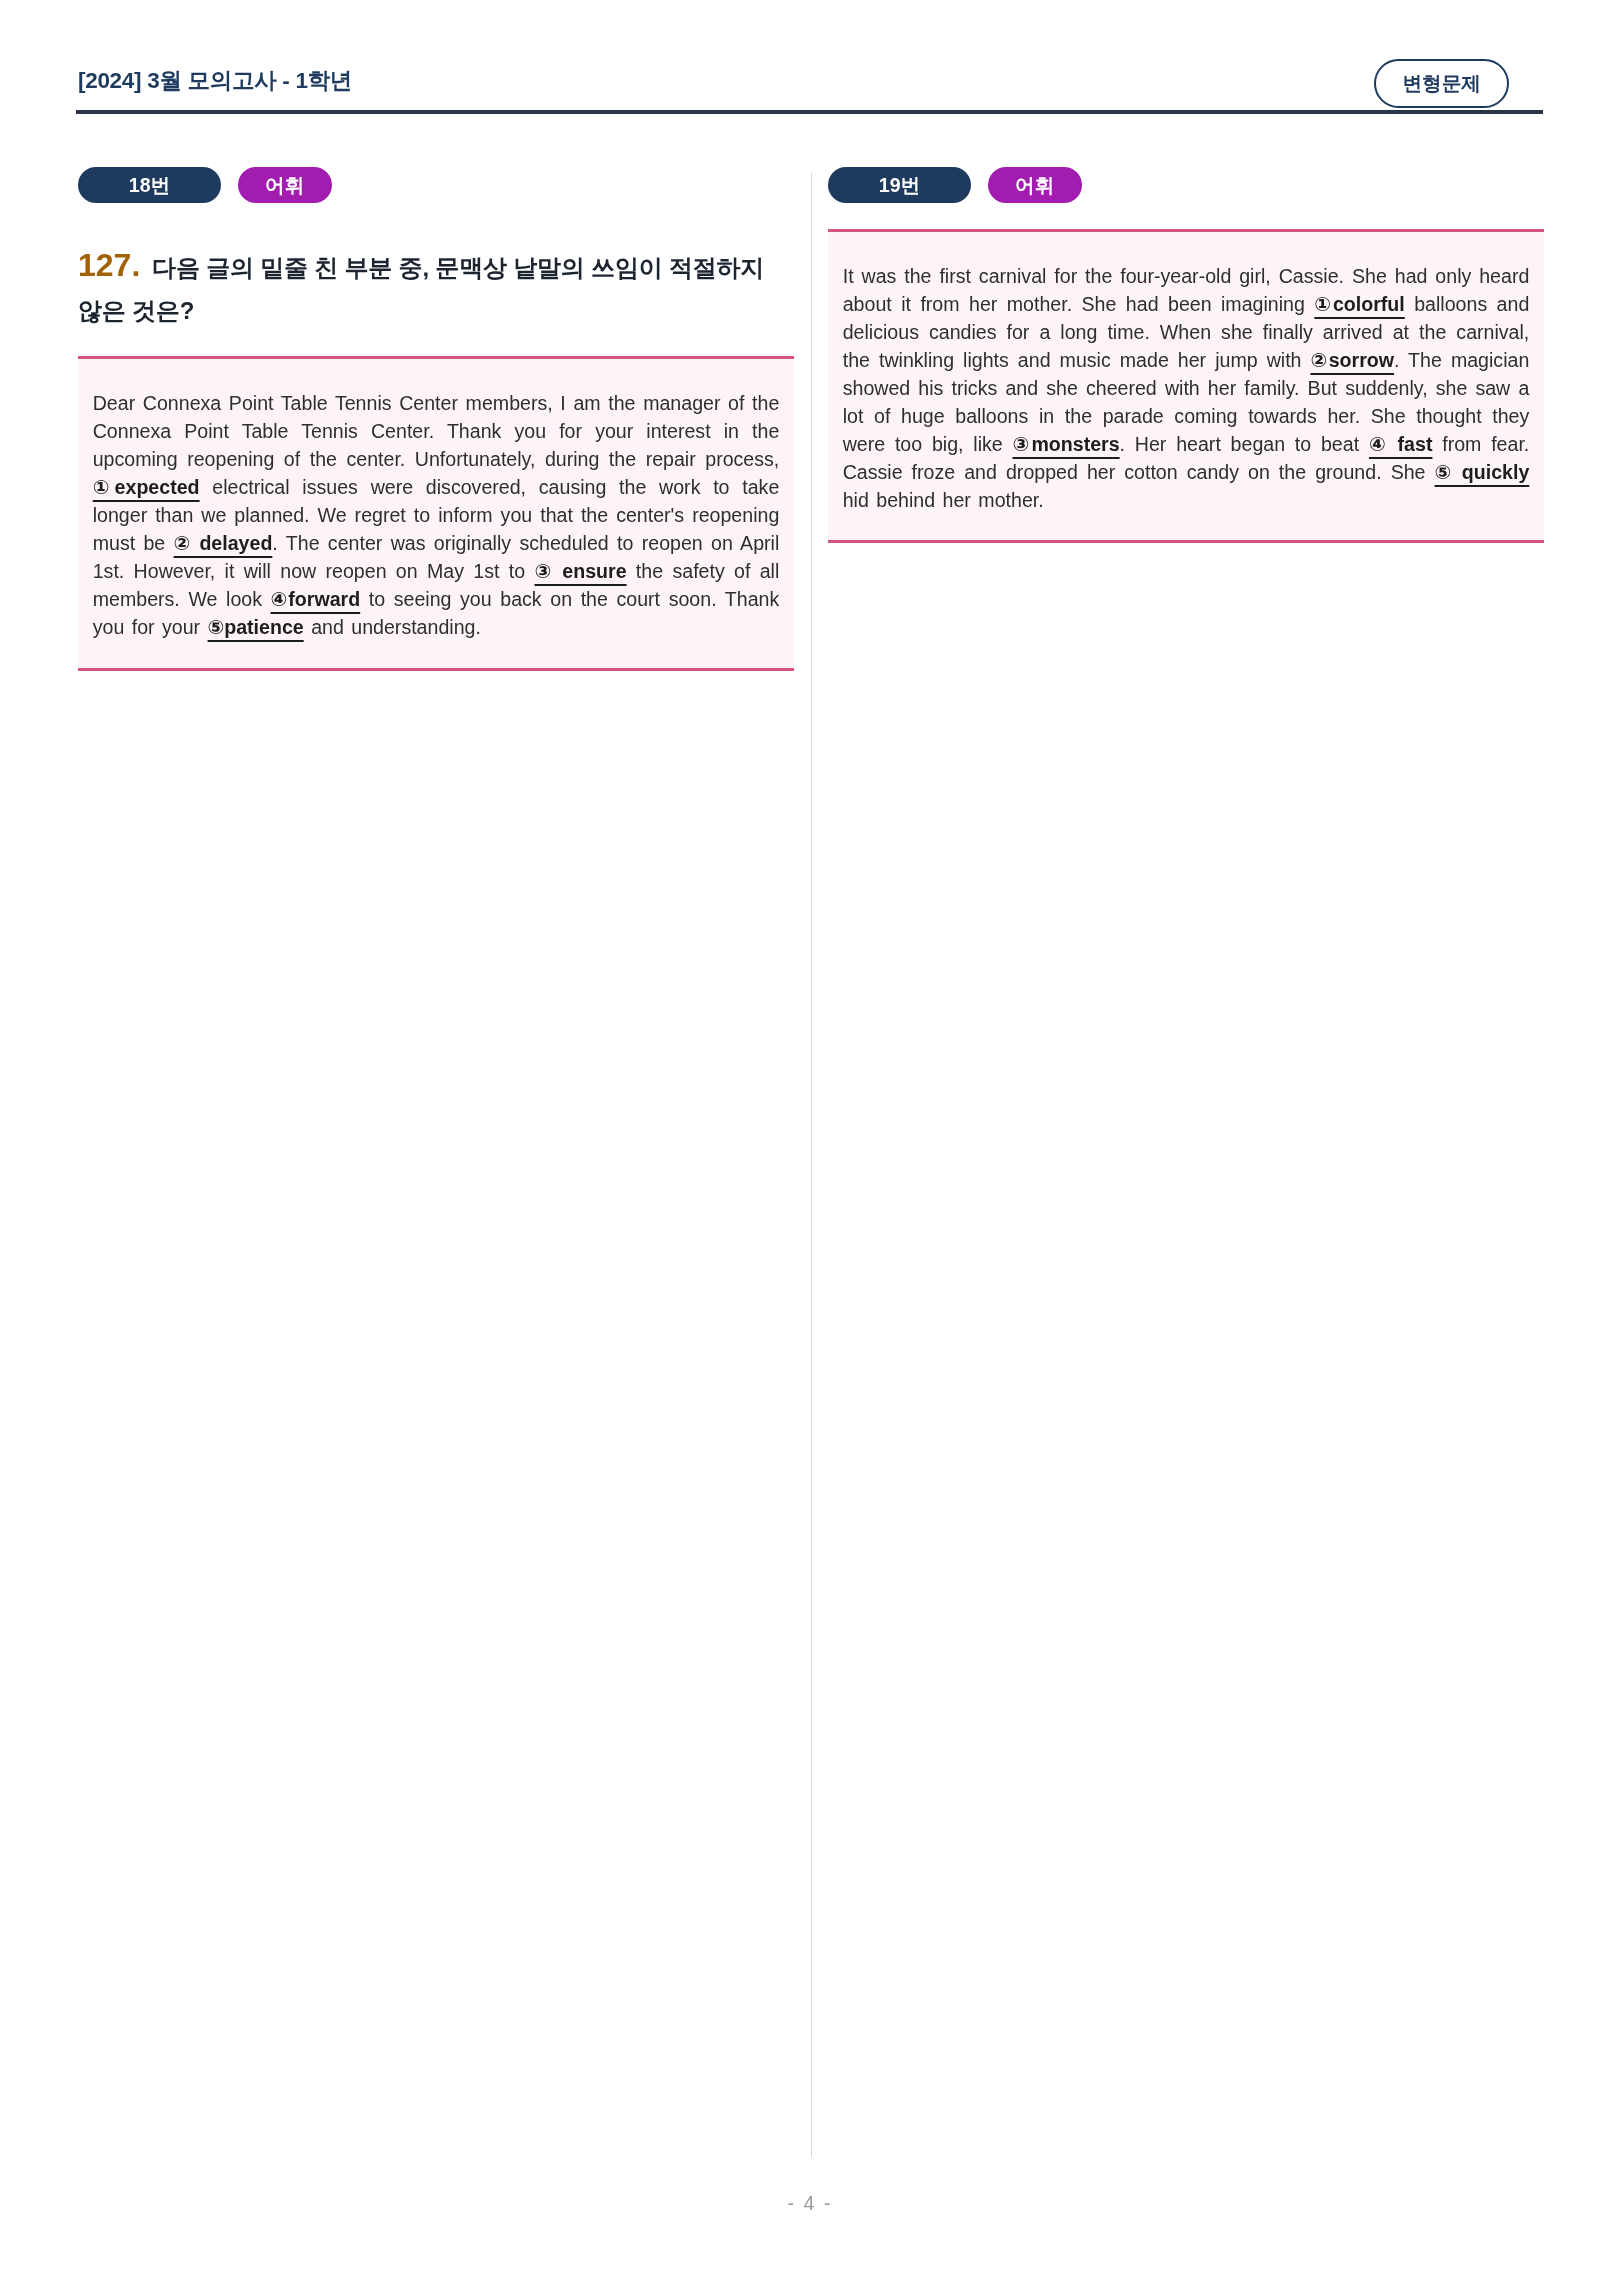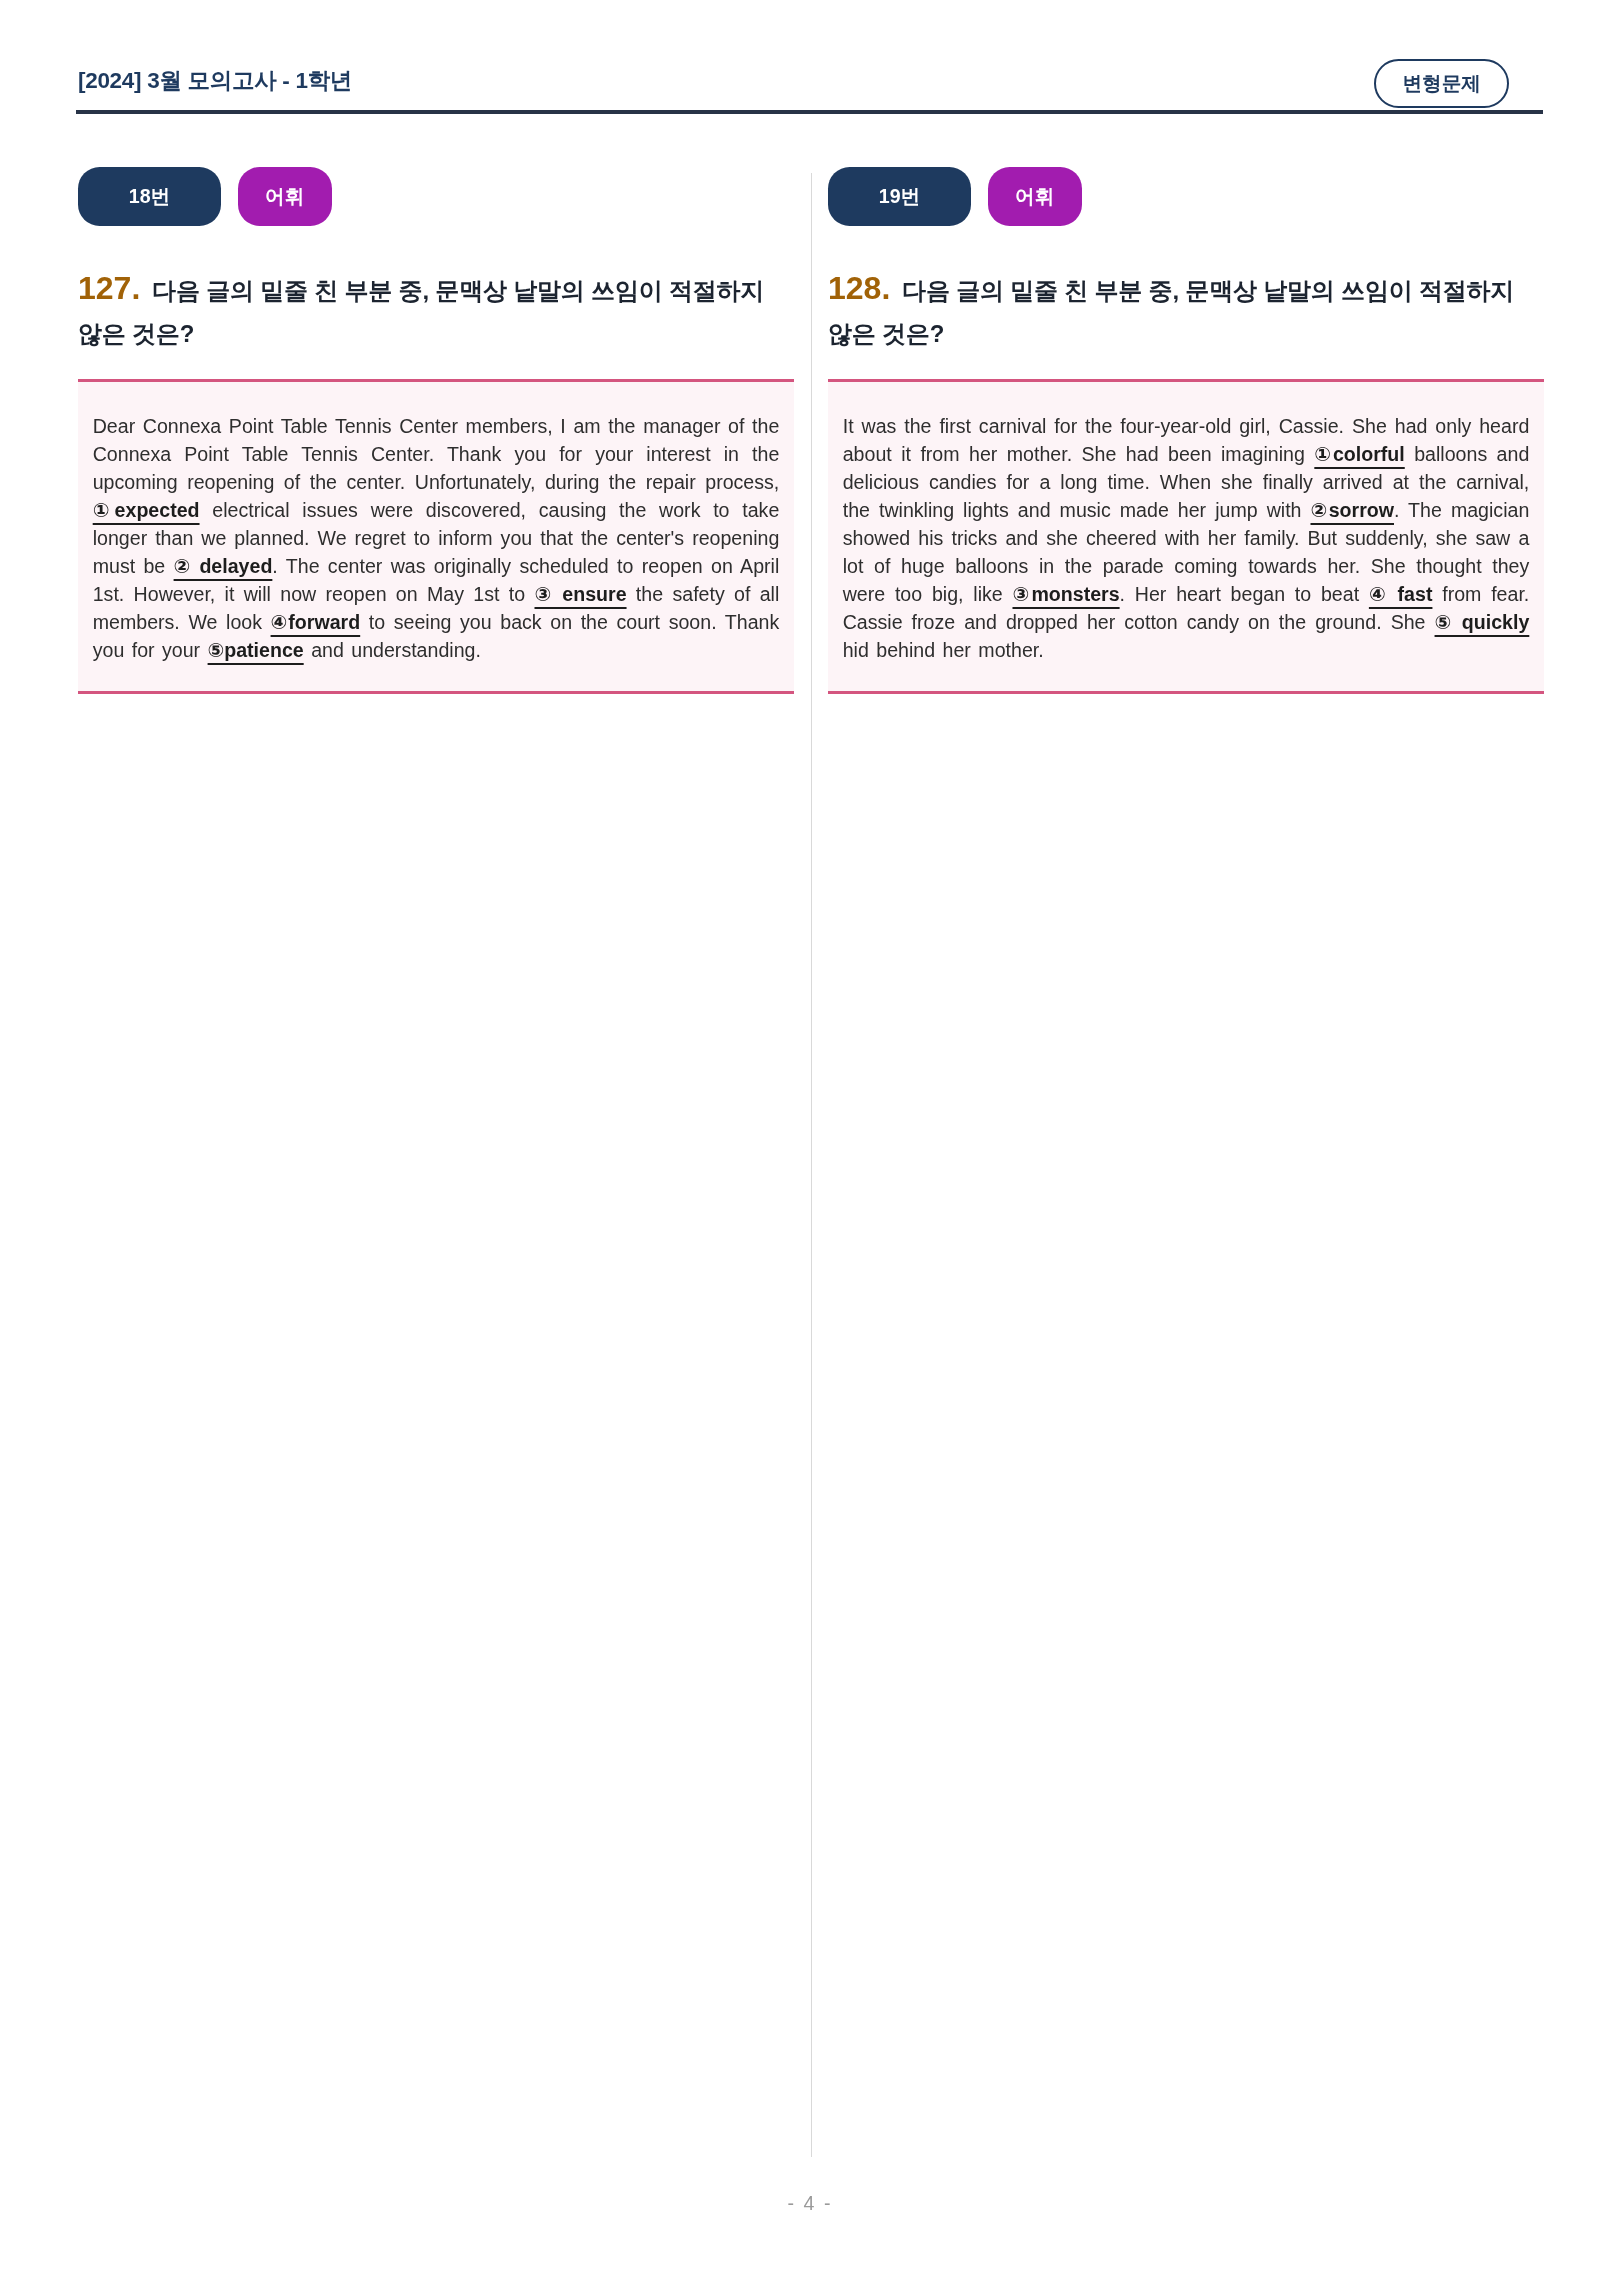--- a/index.html
+++ b/index.html
@@ -30,21 +30,21 @@
     width: 1467px; height: 3.9px; background: #283347;
   }
 
   
   .column { position: absolute; top: 167px; width: 716px; }
   .column.left  { left: 78px;  }
   .column.right { left: 828px; }
 
   .badge-row { display: flex; align-items: center; gap: 16.7px; }
   .pill {
-    height: 59px; border-radius: 21.6px;
+    height: 36px; border-radius: 21.6px;
     display: flex; align-items: center; justify-content: center;
     font-size: 19.6px; font-weight: bold; color: #ffffff;
   }
   .pill.navy { width: 143px; background: #1e3a5f; }
   .pill.pink { width: 94px;  background: #a21caf; }
 
   .question { margin-top: 37px; width: 100%; line-height: 1.62; }
   .q-num {
     font-size: 32px; font-weight: bold; color: #a16207;
     margin-right: 11.8px;
@@ -101,20 +101,17 @@
     <span class="q-num">127.</span><span class="q-text">다음 글의 밑줄 친 부분 중, 문맥상 낱말의 쓰임이 적절하지 않은 것은?</span>
   </div>
   <div class="passage"><span>Dear Connexa Point Table Tennis Center members, I am the manager of the Connexa Point Table Tennis Center. Thank you for your interest in the upcoming reopening of the center. Unfortunately, during the repair process, </span><span class="u">①expected</span><span> electrical issues were discovered, causing the work to take longer than we planned. We regret to inform you that the center's reopening must be </span><span class="u">② delayed</span><span>. The center was originally scheduled to reopen on April 1st. However, it will now reopen on May 1st to </span><span class="u">③ ensure</span><span> the safety of all members. We look </span><span class="u">④forward</span><span> to seeing you back on the court soon. Thank you for your </span><span class="u">⑤patience</span><span> and understanding.</span></div>
 </div>
 
 <div class="column right">
   <div class="badge-row">
     <div class="pill navy">19번</div>
     <div class="pill pink">어휘</div>
   </div>
-  <div class="question">
-    <span class="q-num">128.</span><span class="q-text">다음 글의 밑줄 친 부분 중, 문맥상 낱말의 쓰임이 적절하지 않은 것은?</span>
-  </div>
   <div class="passage"><span>It was the first carnival for the four-year-old girl, Cassie. She had only heard about it from her mother. She had been imagining </span><span class="u">①colorful</span><span> balloons and delicious candies for a long time. When she finally arrived at the carnival, the twinkling lights and music made her jump with </span><span class="u">②sorrow</span><span>. The magician showed his tricks and she cheered with her family. But suddenly, she saw a lot of huge balloons in the parade coming towards her. She thought they were too big, like </span><span class="u">③monsters</span><span>. Her heart began to beat </span><span class="u">④ fast</span><span> from fear. Cassie froze and dropped her cotton candy on the ground. She </span><span class="u">⑤ quickly</span><span> hid behind her mother.</span></div>
 </div>
 
 <div class="footer">- 4 -</div>
 
 
 </body></html>

